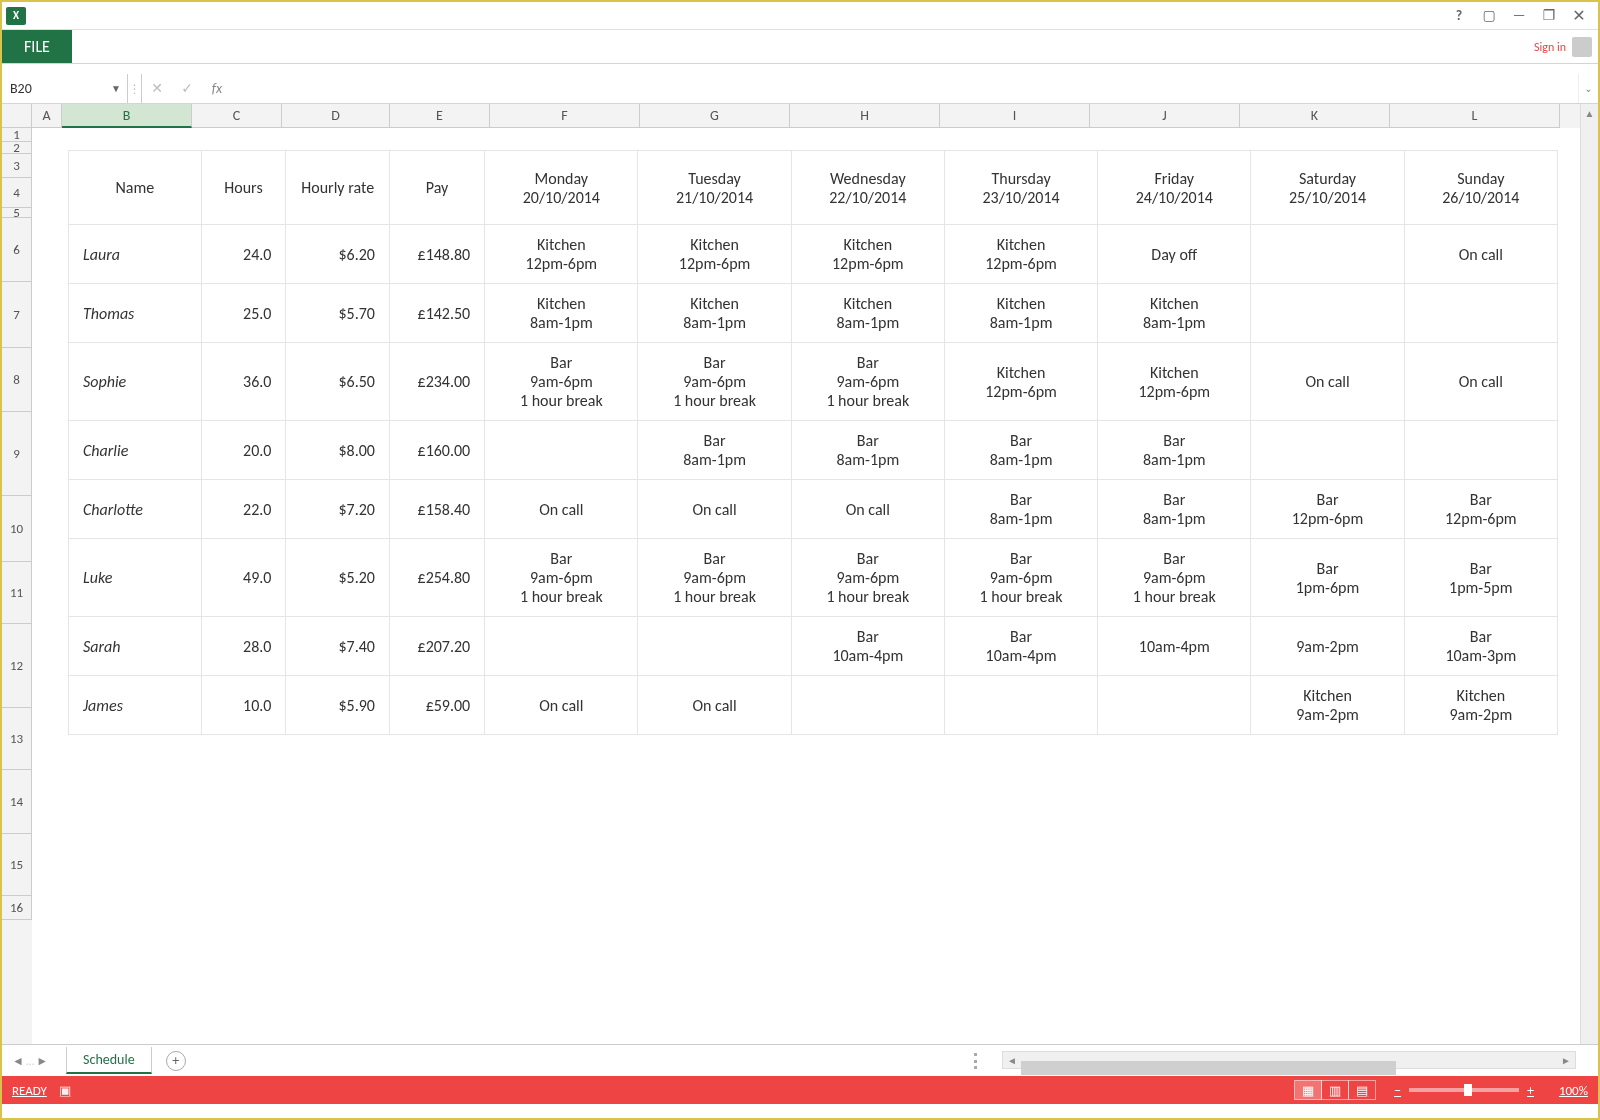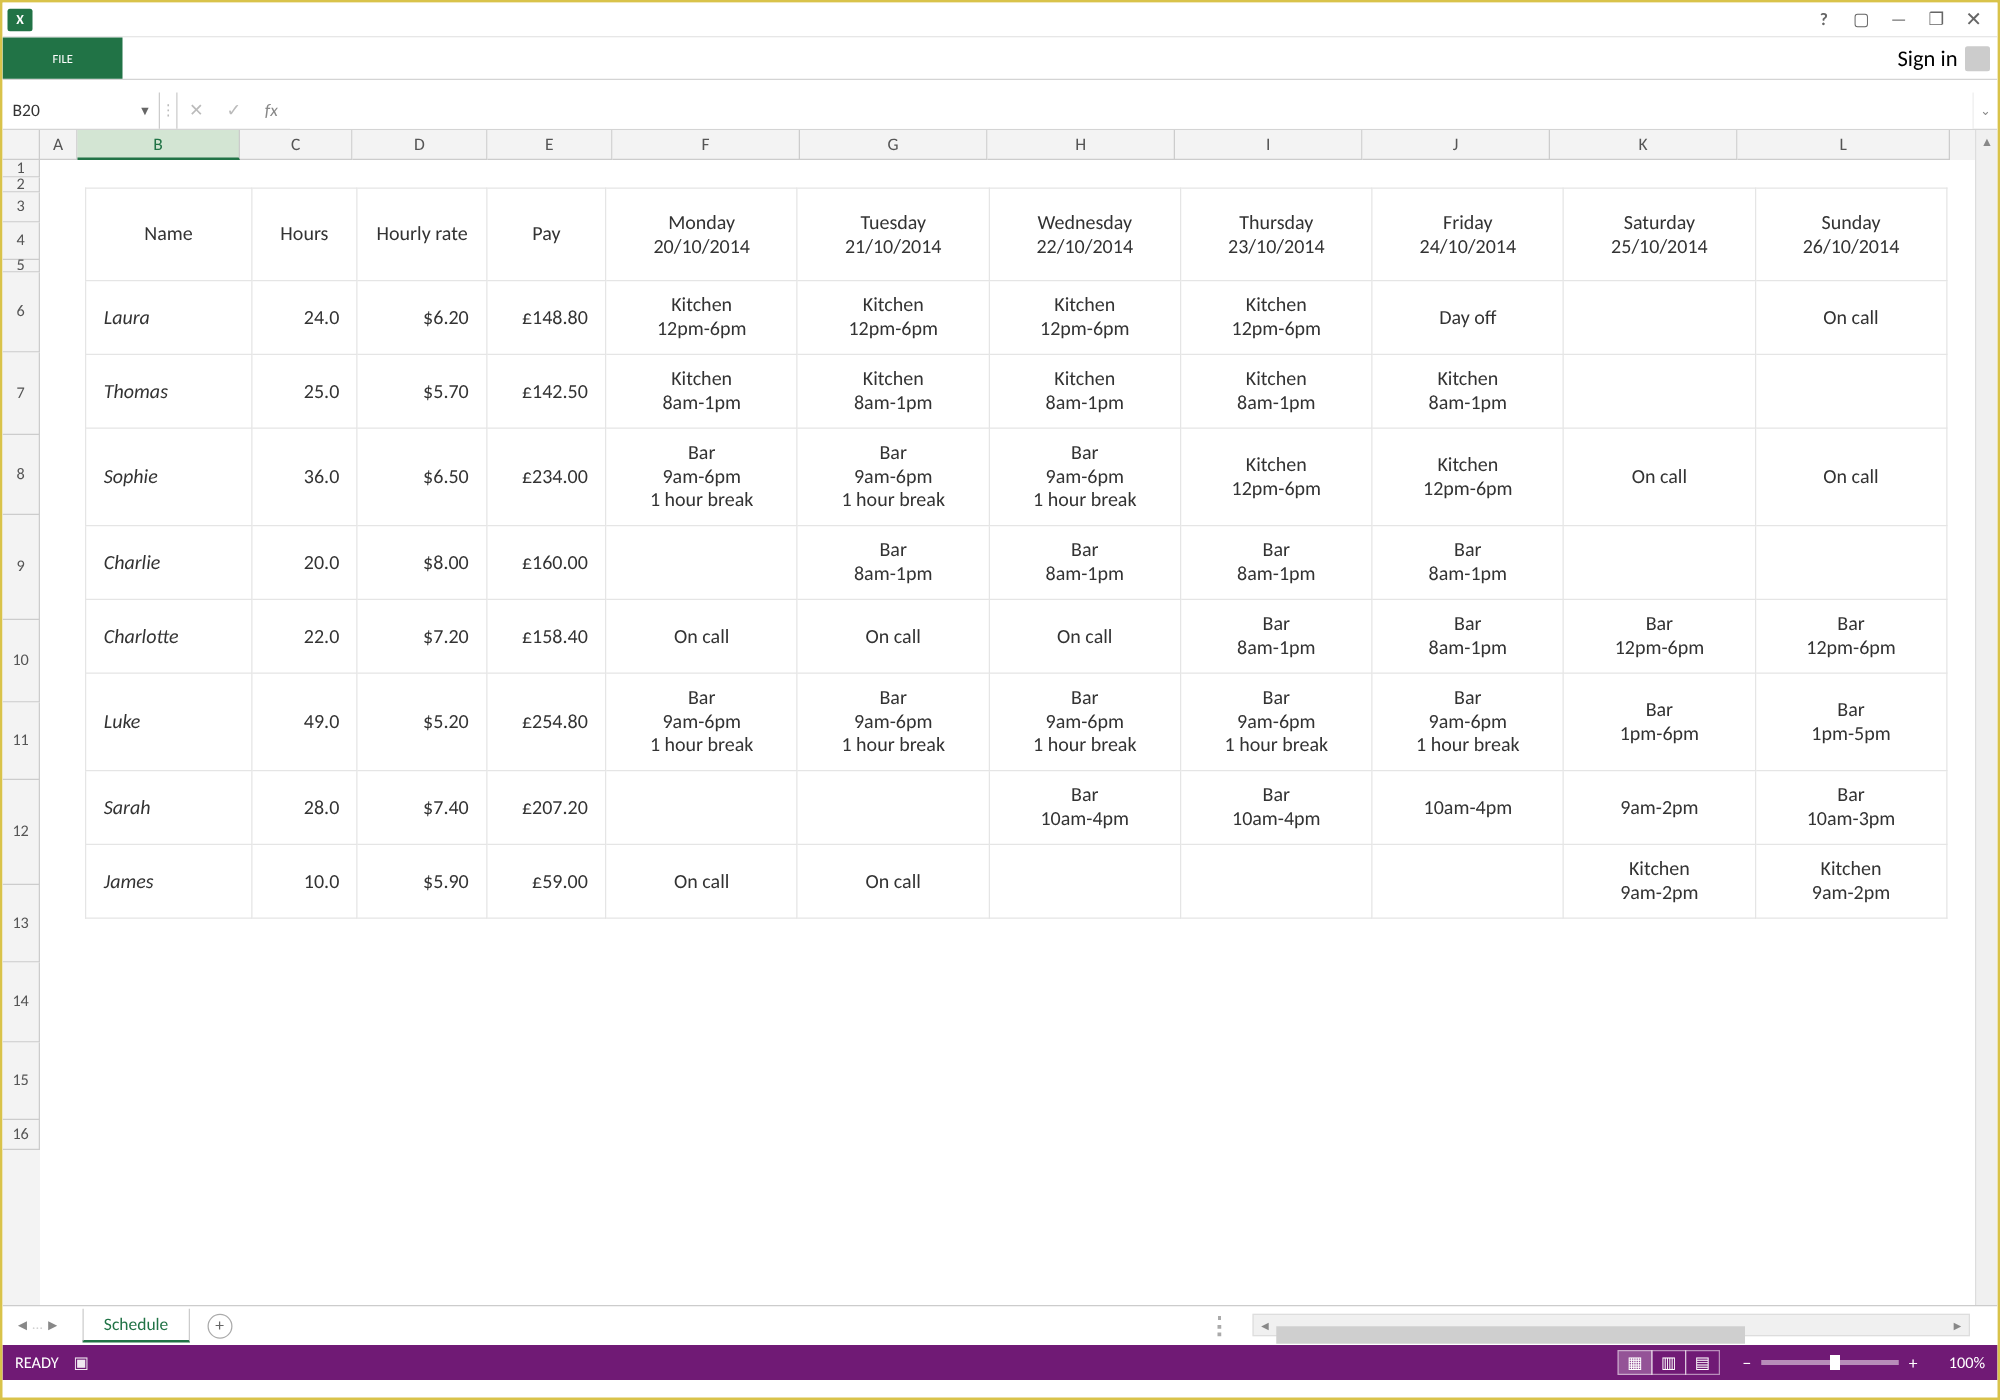--- a/index.html
+++ b/index.html
@@ -8,24 +8,24 @@
   
   .titlebar { height: 28px; background: #fff; display: flex; align-items: center; padding: 0 4px; border-bottom: 1px solid #e0e0e0; }
   .excel-icon { width: 20px; height: 18px; background: #217346; color: #fff; font-size: 11px; font-weight: bold; display: flex; align-items: center; justify-content: center; border-radius: 2px; margin-right: 6px; }
   .titlebar-spacer { flex: 1; }
   .title-btn { width: 30px; height: 22px; display: flex; align-items: center; justify-content: center; color: #666; font-size: 14px; cursor: pointer; }
   .title-btn.help { font-weight: bold; }
   .title-btn.close { font-size: 16px; }
 
   
   .ribbon-tabs { height: 34px; background: #fff; display: flex; align-items: stretch; padding-left: 0; border-bottom: 1px solid #d4d4d4; }
-  .file-tab { background: #217346; color: #fff; padding: 0 40px; display: flex; align-items: center; font-size: 10px; cursor: pointer; }
+  .file-tab { background: #217346; color: #fff; padding: 0 22px; display: flex; align-items: center; font-size: 16px; cursor: pointer; }
   .ribbon-tab { padding: 0 18px; display: flex; align-items: center; font-size: 14px; color: #444; cursor: pointer; }
   .ribbon-right { margin-left: auto; display: flex; align-items: center; padding-right: 6px; gap: 6px; }
-  .signin { color: #000000; font-size: 18px; cursor: pointer; }
+  .signin { color: #ef4444; font-size: 12px; cursor: pointer; }
   .avatar { width: 20px; height: 20px; background: #ccc; border-radius: 2px; }
 
   .ribbon-collapsed { height: 10px; background:#fff;}
 
   
   .formula-row { height: 30px; display: flex; align-items: stretch; border-bottom: 1px solid #d4d4d4; background: #fff; }
   .name-box { width: 126px; border-right: 1px solid #ccc; display: flex; align-items: center; padding: 0 8px; position: relative; }
   .name-box input { border: none; outline: none; width: 80px; font-size: 14px; color: #333; }
   .name-box .dd { position: absolute; right: 6px; color: #666; font-size: 10px; }
   .fb-divider { width: 14px; border-right: 1px solid #ccc; display:flex; align-items:center; justify-content:center; color:#bbb; font-size:12px;}
@@ -66,21 +66,21 @@
   .sheet-nav span{cursor:pointer; font-size:12px;}
   .sheet-tab { border: 1px solid #ccc; border-bottom: 2px solid #217346; background: #fff; padding: 4px 16px; font-size: 14px; color: #217346; margin-left: 8px; cursor: pointer; border-top:none;}
   .add-sheet { margin-left: 14px; width: 20px; height: 20px; border: 1px solid #aaa; border-radius: 50%; display: flex; align-items: center; justify-content: center; color: #666; font-size: 14px; cursor: pointer; }
   .sheet-split { position:absolute; left: 972px; top:8px; height:16px; border-left:3px dotted #aaa;}
   .hscroll { position: absolute; right: 22px; left: 1000px; top: 6px; height: 18px; background: #f0f0f0; border: 1px solid #ddd; display:flex;align-items:center;}
   .hscroll .arrow{width:18px;display:flex;align-items:center;justify-content:center;color:#888;font-size:10px;}
   .hscroll .track{flex:1;position:relative;}
   .hscroll .thumb{position:absolute;left:0;top:1px;height:14px;width:70%;background:#cfcfcf;}
 
   
-  .status-bar { height: 28px; background: #701a75; color: #fff; display: flex; align-items: center; padding: 0 10px; font-size: 13px; }
+  .status-bar { height: 28px; background: #ef4444; color: #fff; display: flex; align-items: center; padding: 0 10px; font-size: 13px; text-decoration: underline; }
   .status-bar .ready { margin-right: 12px; }
   .status-bar .sb-icon { margin-right: 8px; opacity: .9; cursor: pointer; }
   .status-bar .spacer { flex: 1; }
   .view-btns { display: flex; gap: 0; margin-right: 18px; }
   .view-btn { width: 28px; height: 20px; border: 1px solid rgba(255,255,255,.5); display: flex; align-items: center; justify-content: center; cursor: pointer; margin-left:-1px;}
   .view-btn.active { background: rgba(255,255,255,.25); }
   .zoom { display: flex; align-items: center; gap: 8px; }
   .zoom .slider { width: 110px; height: 4px; background: rgba(255,255,255,.5); position: relative; }
   .zoom .slider .knob { position: absolute; left: 50%; top: -4px; width: 8px; height: 12px; background: #fff; }
   .zoom-btn { cursor: pointer; font-size: 14px; }

